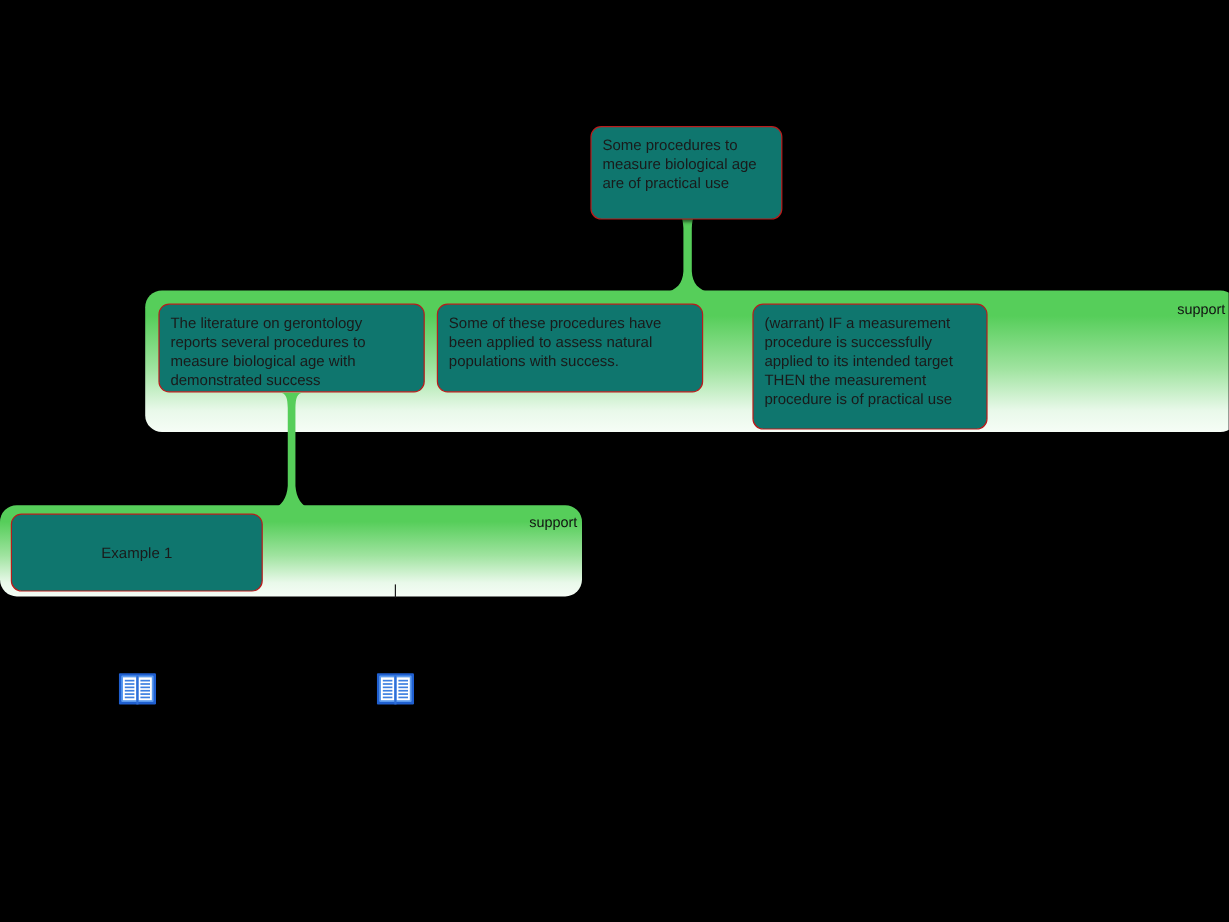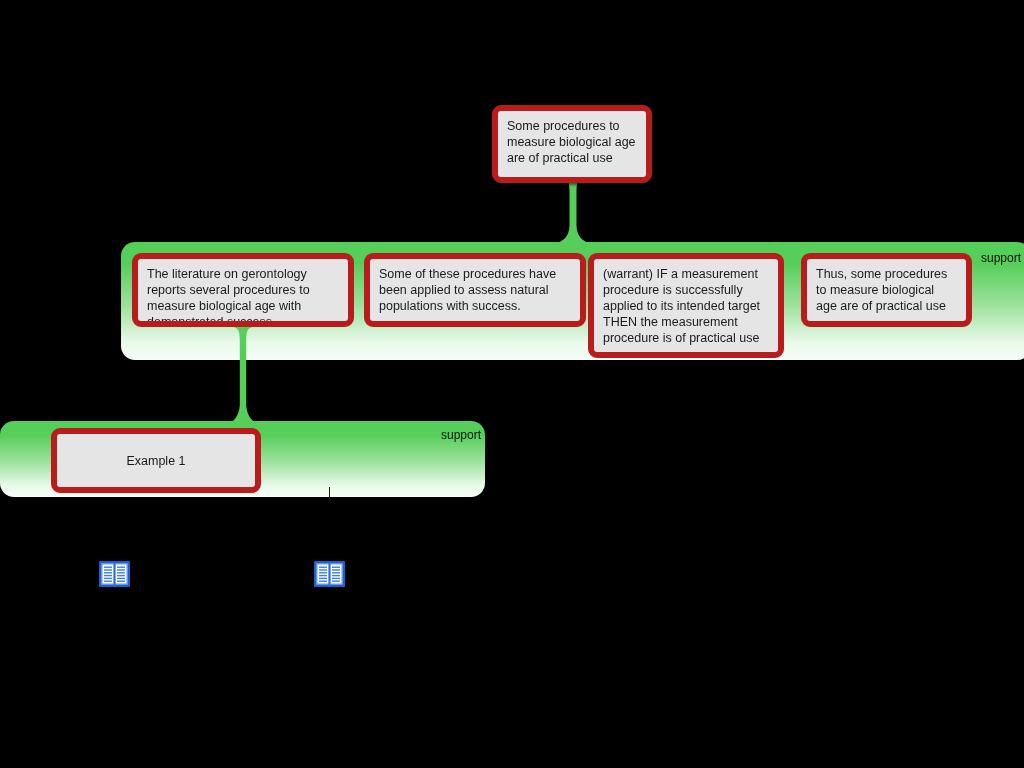--- a/index.html
+++ b/index.html
@@ -30,39 +30,38 @@
     font-size: 12px;
     color: #111111;
     line-height: 1;
     white-space: nowrap;
   }
 
   
   .node {
     position: absolute;
     box-sizing: border-box;
-    background: #e5e5e5;
-    border: 6px solid #b91c1c;
+    background: #0f766e;
+    border: 1px solid #b91c1c;
     border-radius: 9px;
     font-size: 12.5px;
     line-height: 16px;
     color: #1a1a1a;
     padding: 7px 9px 6px 9px;
     overflow: hidden;
   }
   .node.shadowed {
     box-shadow: 2px 2px 3px rgba(0,0,0,0.55);
   }
   .node.centered {
     display: flex;
     align-items: center;
     justify-content: center;
     text-align: center;
     padding: 0;
-    margin-left: 42px;
   }
   .node .txt {
     display: block;
     white-space: pre-line;
   }
 
   
   .connector {
     position: absolute;
   }
@@ -104,27 +103,24 @@
   <div class="group-label" style="left:981px; top:252px;">support</div>
 
   <div class="node" style="left:364px; top:253px; width:222px; height:74px;">
     <span class="txt">Some of these procedures have been applied to assess natural populations with success.</span>
   </div>
 
   <div class="node" style="left:132px; top:253px; width:222px; height:74px;">
     <span class="txt">The literature on gerontology reports several procedures to measure biological age with demonstrated success</span>
   </div>
 
-  <div class="node" style="left:588px; top:253px; width:196px; height:105px;">
+  <div class="node" style="left:627px; top:253px; width:196px; height:105px;">
     <span class="txt">(warrant) IF a measurement procedure is successfully applied to its intended target THEN the measurement procedure is of practical use</span>
   </div>
 
-  <div class="node" style="left:801px; top:253px; width:171px; height:74px;">
-    <span class="txt">Thus, some procedures to measure biological age are of practical use</span>
-  </div>
 
   <div class="connector" style="left:222px; top:327px; width:42px; height:99px;">
     <svg width="42" height="99" viewBox="0 0 42 99">
       <path d="M 10 0 L 32 0 C 25 0 24.5 5 24.2 13 L 24.2 78 C 25 89 30 96 41 99 L 1 99 C 12 96 17 89 17.8 78 L 17.8 13 C 17.5 5 17 0 10 0 Z" fill="#56ce5a"></path>
     </svg>
   </div>
 
   <div class="group" style="left:0px; top:421px; width:485px; height:76px;">
   </div>
   <div class="group-label" style="left:441px; top:429px;">support</div>

